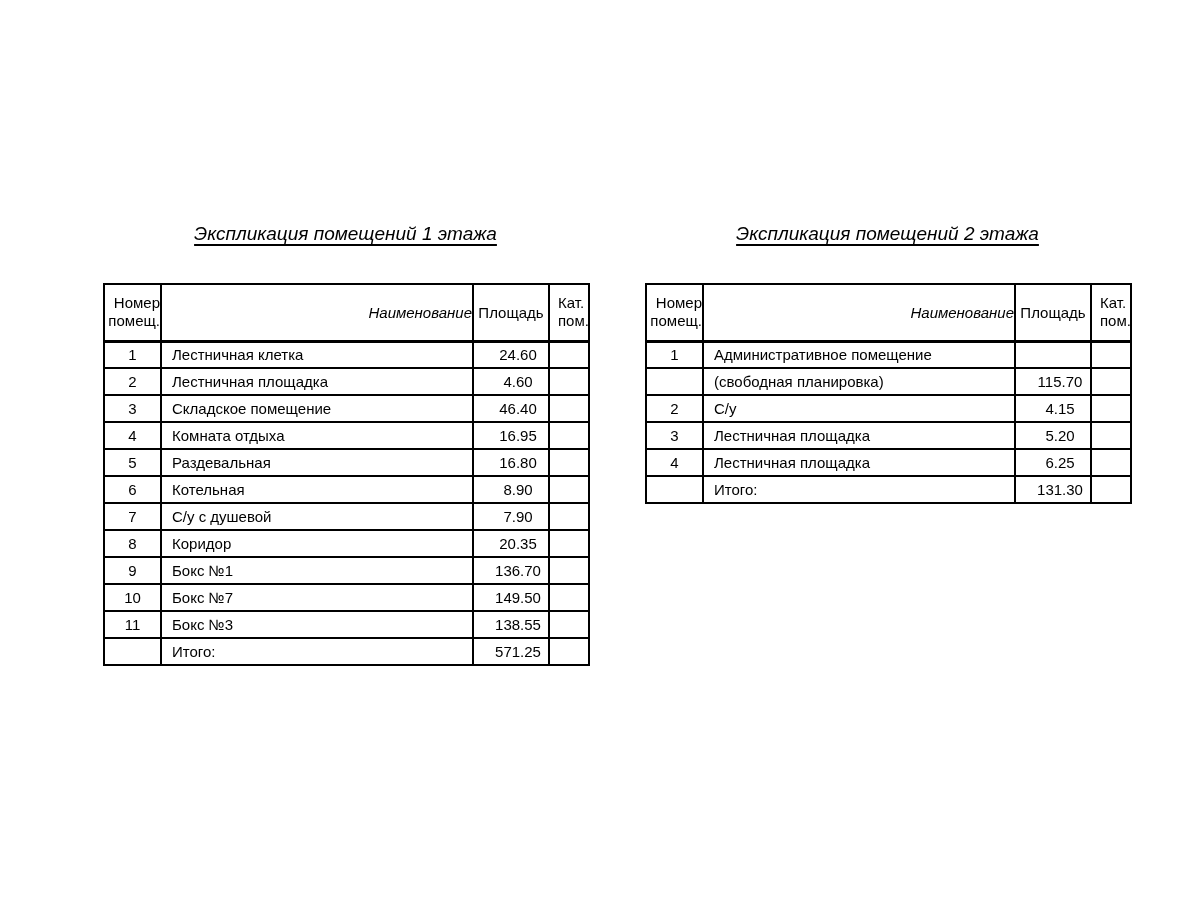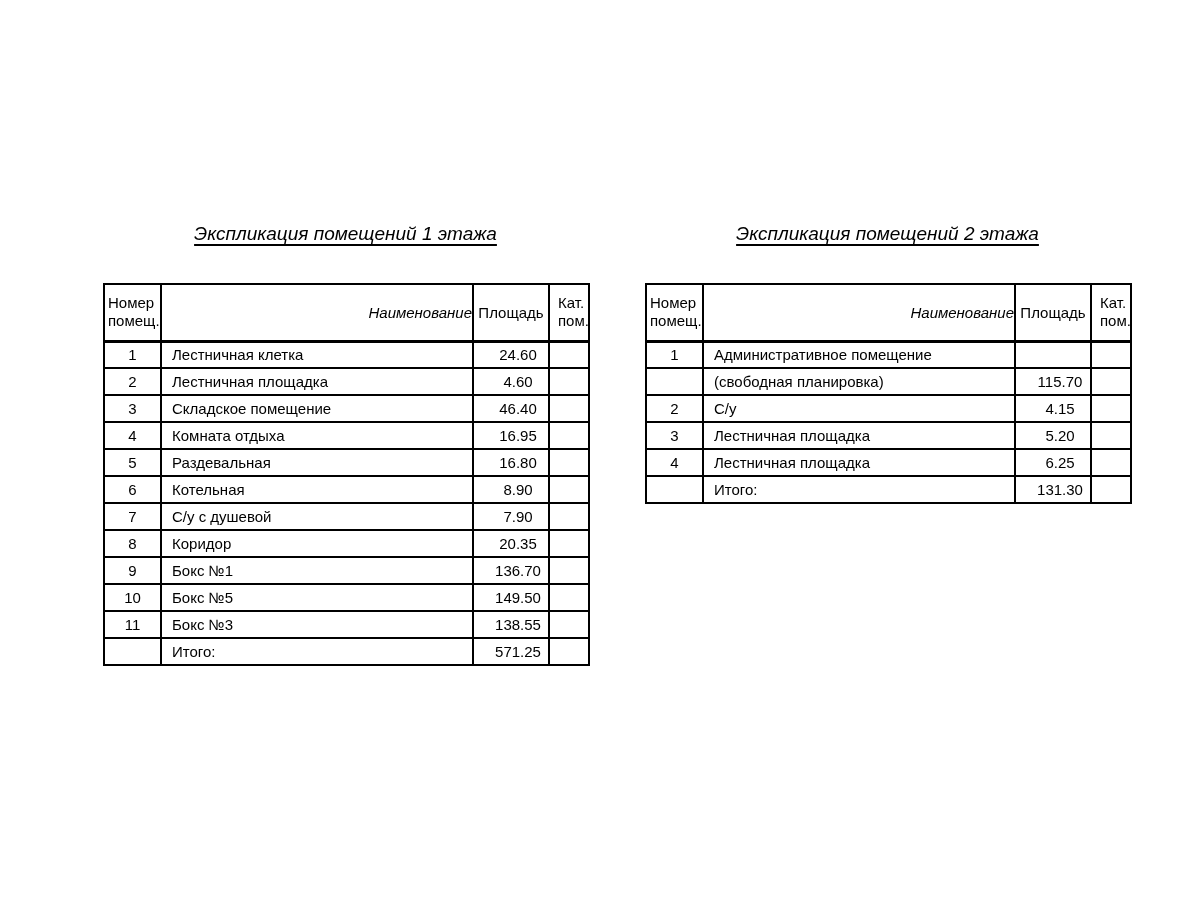--- a/index.html
+++ b/index.html
@@ -44,21 +44,21 @@
     border: 2px solid #000000;
     font-weight: normal;
     font-size: 15px;
     vertical-align: middle;
     overflow: hidden;
   }
   table.explication thead tr { height: 57px; }
   table.explication thead th { border-bottom: 3px solid #000000; }
   table.explication tbody tr { height: 27px; }
 
-  th.h-num  { text-align: left; padding-left: 3px;  line-height: 18px; }
+  th.h-num  { text-align: right; padding-left: 3px;  line-height: 18px; }
   th.h-name { text-align: right; font-style: italic; }
   th.h-area { text-align: center; padding: 0 1px; }
   th.h-cat  { text-align: left; padding-left: 8px; line-height: 18px; }
 
   td.c-num  { text-align: center; }
   td.c-name { text-align: left; padding-left: 10px; margin-top: 28px; }
   td.c-area { text-align: center; padding-left: 14px; }
   td.c-cat  { }
   td.c-name.total-label { text-align: left; padding-right: 10px; }
 </style>
@@ -134,21 +134,21 @@
           <td class="c-cat"></td>
         </tr>
         <tr>
           <td class="c-num">9</td>
           <td class="c-name">Бокс №1</td>
           <td class="c-area">136.70</td>
           <td class="c-cat"></td>
         </tr>
         <tr>
           <td class="c-num">10</td>
-          <td class="c-name">Бокс №5</td>
+          <td class="c-name">Бокс №7</td>
           <td class="c-area">149.50</td>
           <td class="c-cat"></td>
         </tr>
         <tr>
           <td class="c-num">11</td>
           <td class="c-name">Бокс №3</td>
           <td class="c-area">138.55</td>
           <td class="c-cat"></td>
         </tr>
         <tr>

